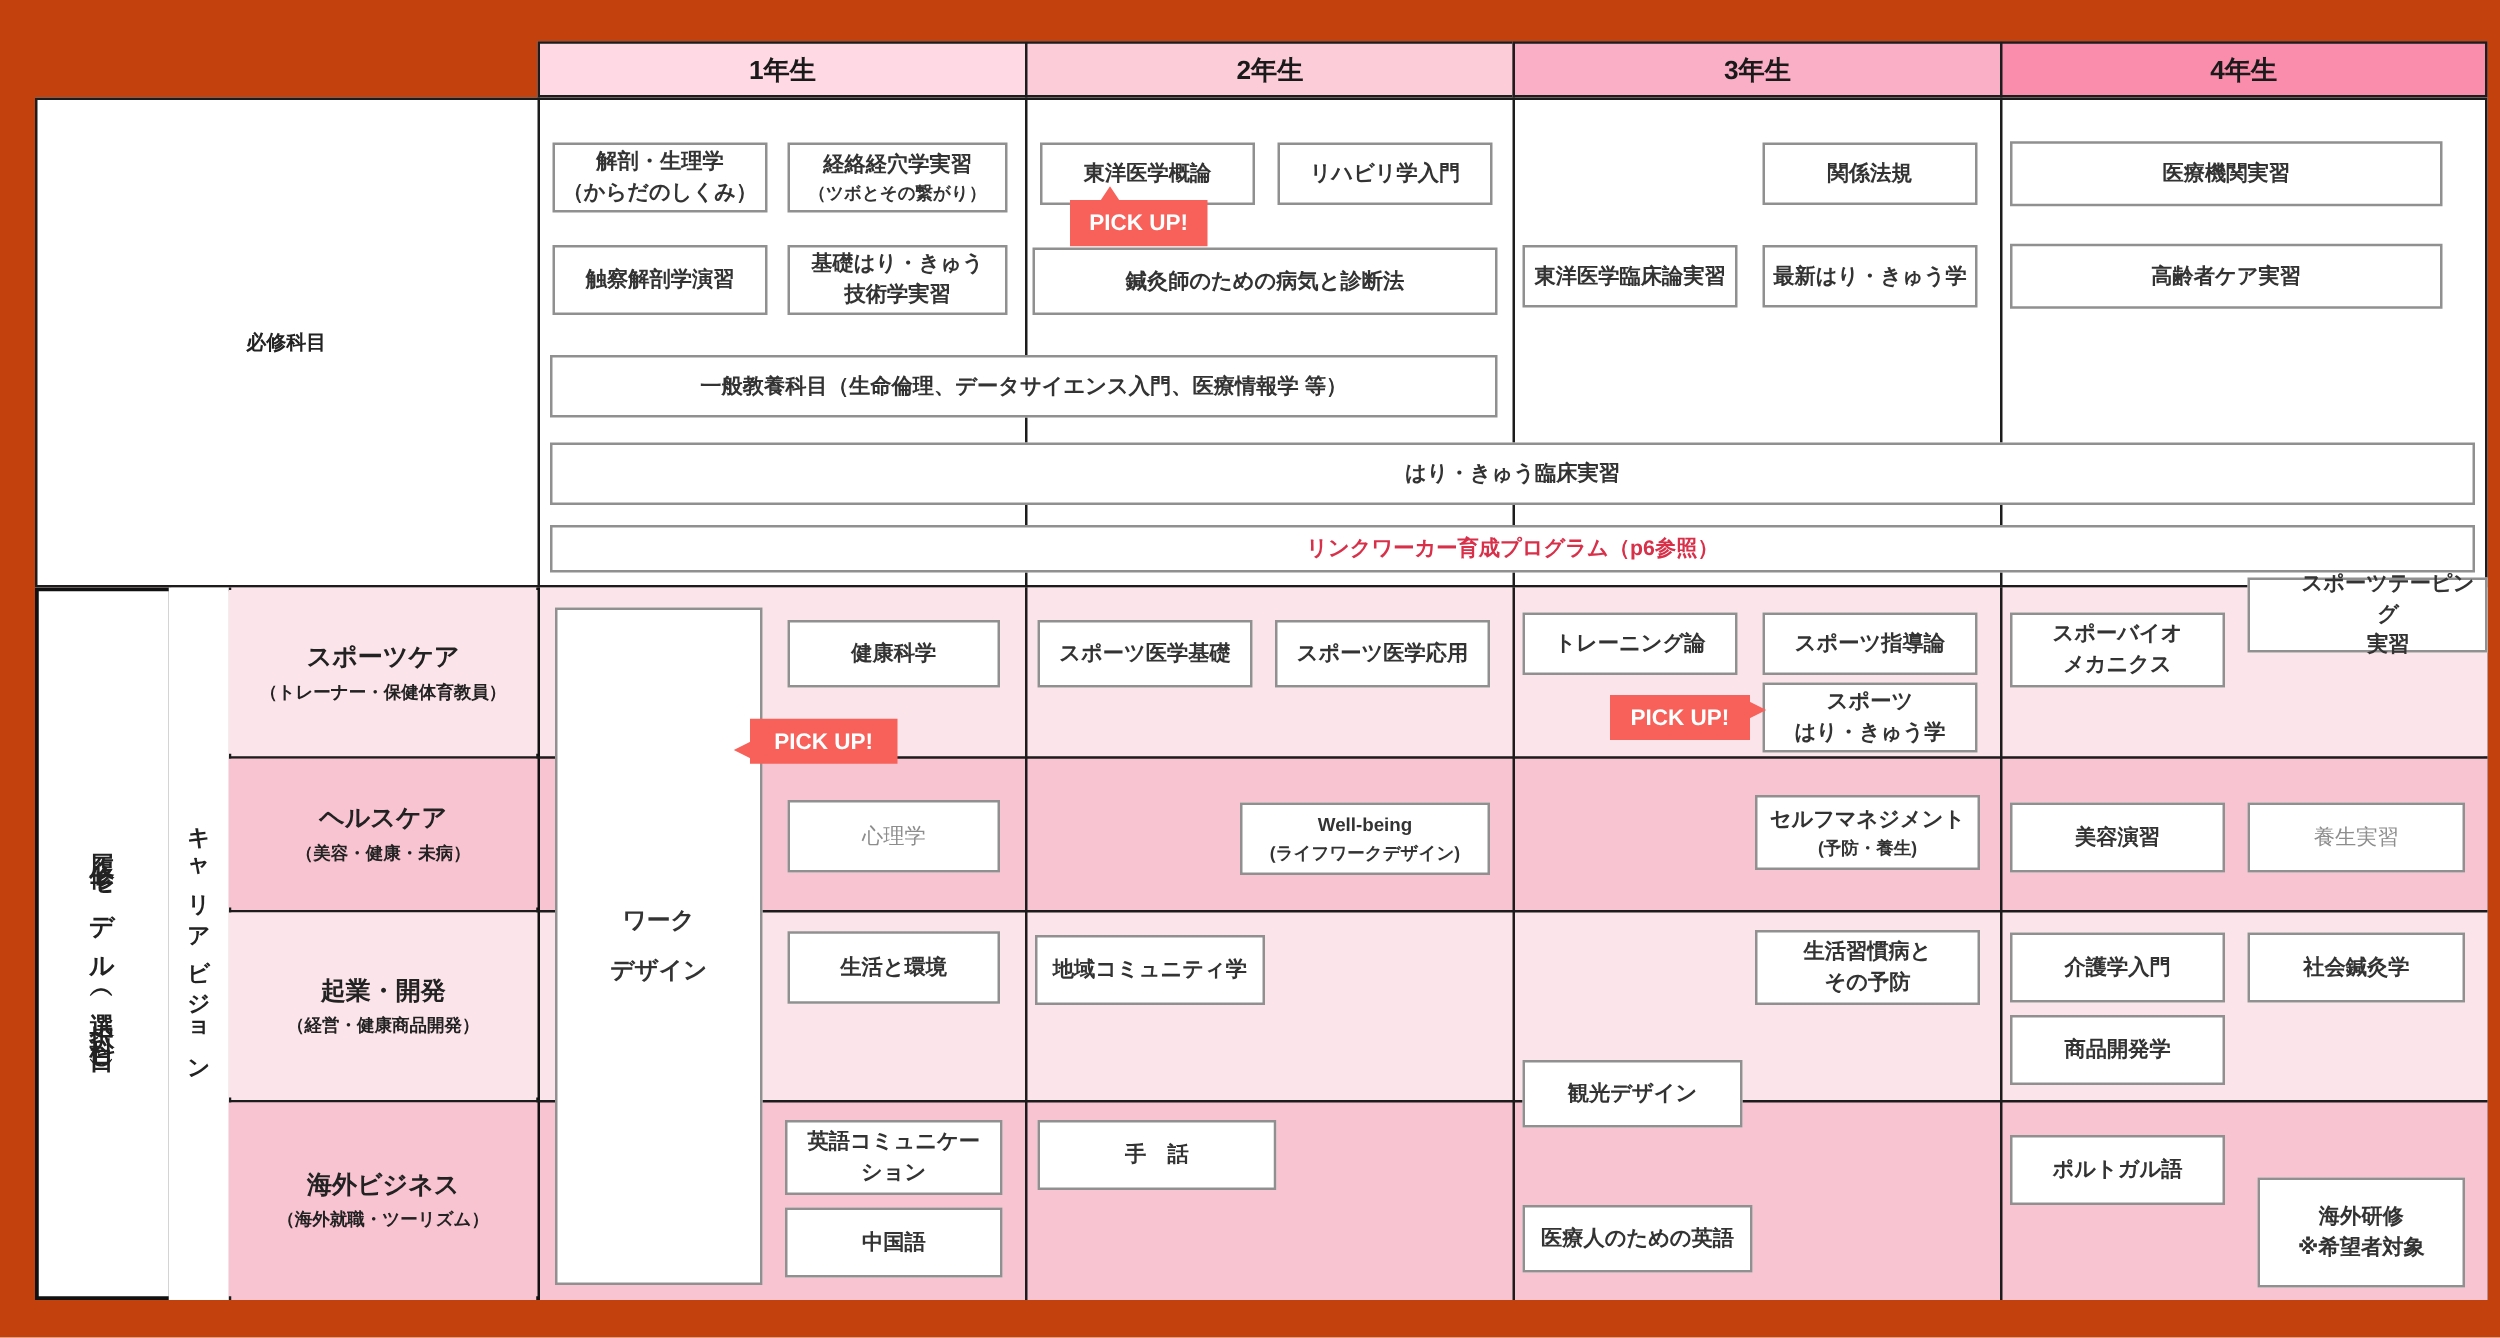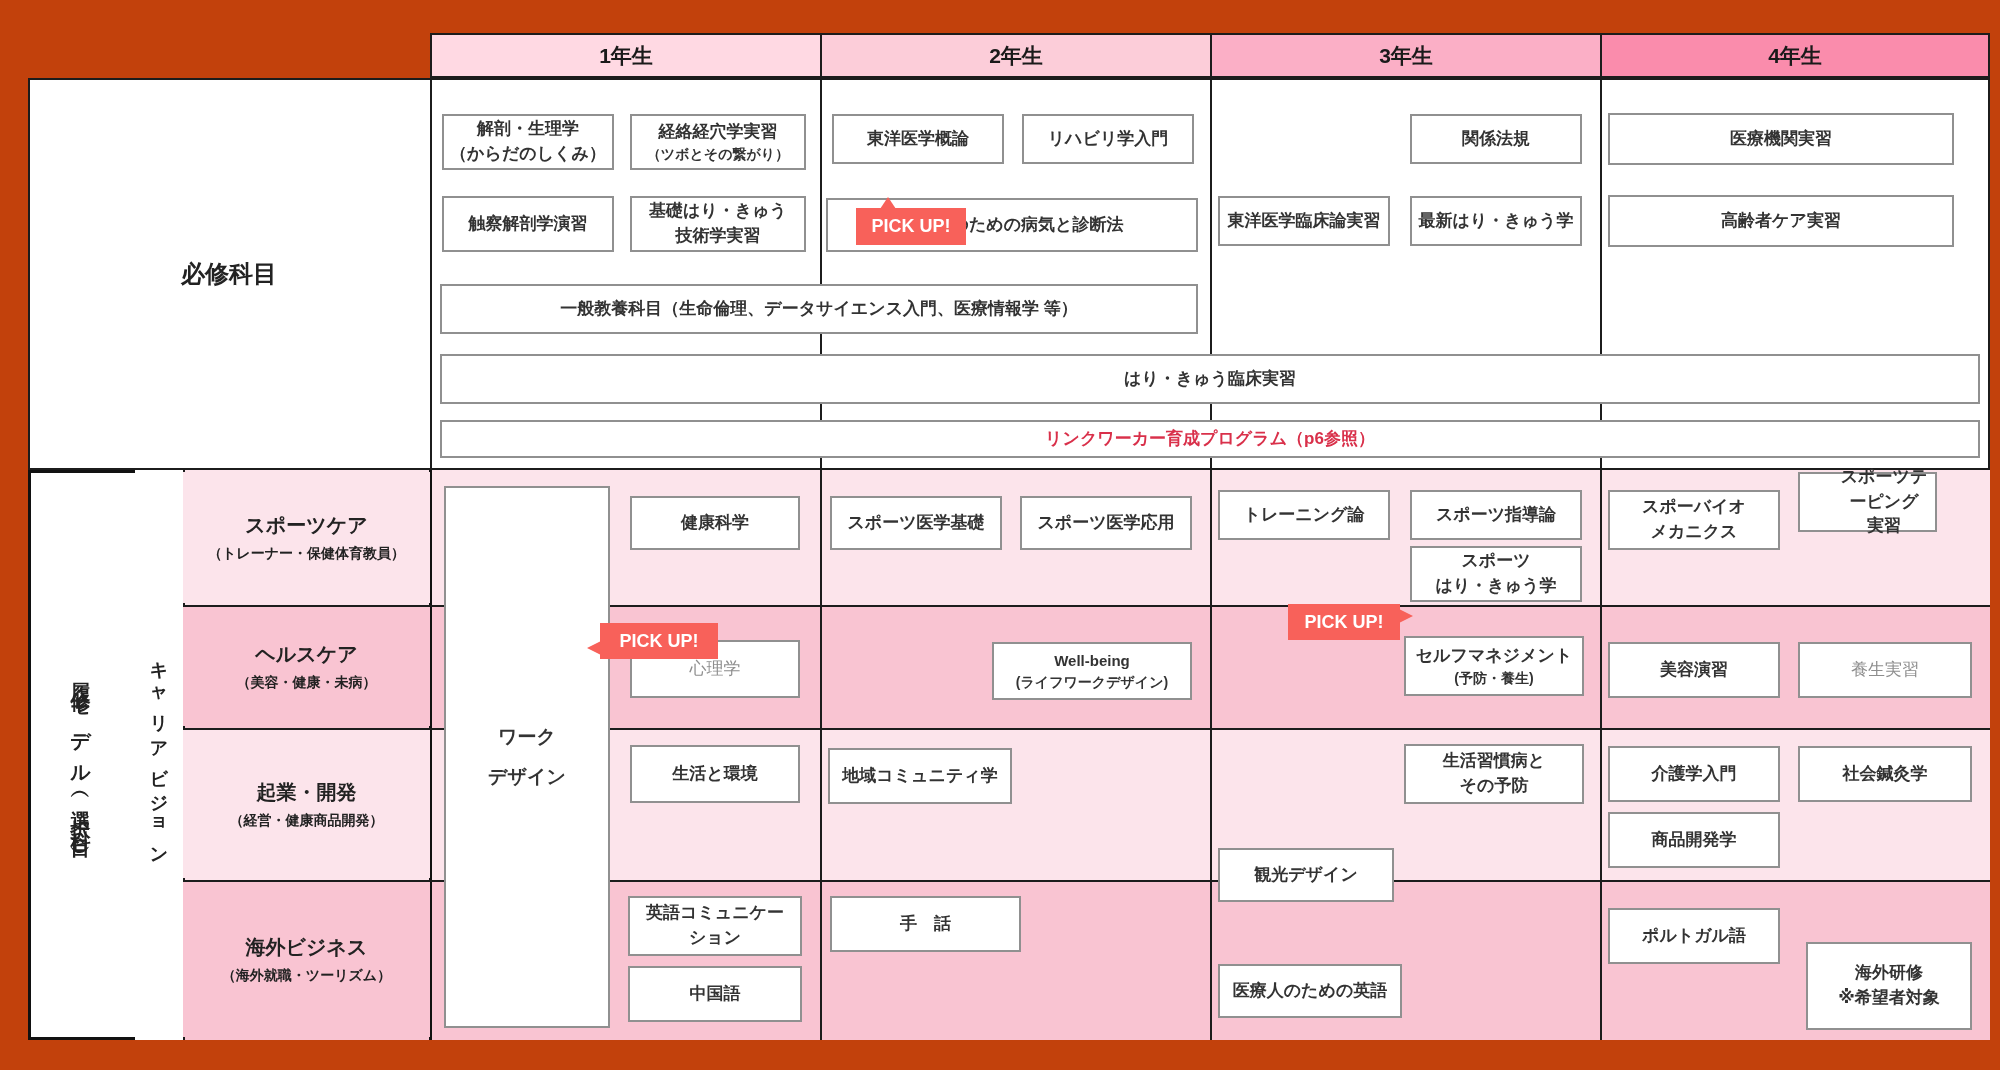--- a/index.html
+++ b/index.html
@@ -18,21 +18,21 @@
          border:2px solid var(--line-black);background:#fff;}
   .elective-band{position:absolute;left:28px;top:470px;width:1962px;height:570px;
          border:3px solid #111;background:#fff;}
   .rowband{position:absolute;left:183px;width:1807px;}
   .vline{position:absolute;width:2px;background:var(--line-black);}
   .vline-thick{position:absolute;width:3px;background:#111;}
   .hline{position:absolute;height:2px;background:var(--line-black);}
 
   .required-label-cell{position:absolute;left:28px;top:78px;width:402px;height:392px;
          display:flex;align-items:center;justify-content:center;
-         font-size:24px;font-weight:bold;color:#222;}
+         font-size:16px;font-weight:bold;color:#222;}
   .vtext{writing-mode:vertical-rl;text-orientation:mixed;}
   .model-cell{position:absolute;left:28px;top:470px;width:107px;height:570px;
          display:flex;align-items:center;justify-content:center;
          font-size:20px;font-weight:bold;color:#222;letter-spacing:10px;}
   .vision-cell{position:absolute;left:135px;top:470px;width:48px;height:570px;background:#fff;
          display:flex;align-items:center;justify-content:center;
          font-size:18px;font-weight:bold;color:#222;letter-spacing:6px;}
   .career-cell{position:absolute;left:183px;width:247px;
          display:flex;flex-direction:column;align-items:center;justify-content:center;gap:6px;}
   .career-cell .main{font-size:20px;font-weight:bold;color:#222;}
@@ -43,21 +43,21 @@
        display:flex;flex-direction:column;align-items:center;justify-content:center;
        text-align:center;color:var(--text-main);font-weight:bold;font-size:17px;
        line-height:1.45;z-index:3;}
   .box .sm{font-size:14px;}
   .box.muted{color:var(--text-muted);font-weight:500;}
   .box .red{color:var(--red-text);}
   .box.tall{font-size:19px;line-height:2.1;}
 
   
   .badge{position:absolute;background:var(--red-badge);color:#fff;font-weight:bold;
-         font-size:18px;display:flex;align-items:center;justify-content:center;z-index:5;margin-top:48px;}
+         font-size:18px;display:flex;align-items:center;justify-content:center;z-index:5;}
   .tail{position:absolute;width:0;height:0;border:solid transparent;}
   .tail-up{top:-11px;left:24px;border-width:0 8px 12px 8px;border-bottom-color:var(--red-badge);}
   .tail-left{left:-13px;bottom:4px;border-width:7px 14px 7px 0;border-right-color:var(--red-badge);}
   .tail-right{right:-13px;top:5px;border-width:7px 0 7px 14px;border-left-color:var(--red-badge);}
 </style>
 </head>
 <body>
 
 <div class="canvas">
 
@@ -238,21 +238,21 @@
     <span>観光デザイン</span>
   </div>
   <div class="box" style="left:1218px;top:964px;width:184px;height:54px;">
     <span>医療人のための英語</span>
   </div>
 
   <div class="box" style="left:1608px;top:490px;width:172px;height:60px;">
     <span>スポーバイオ</span>
     <span>メカニクス</span>
   </div>
-  <div class="box" style="left:1798px;top:472px;width:139px;height:60px;padding-left:33px;">
+  <div class="box" style="left:1798px;top:462px;width:192px;height:60px;padding-left:33px;">
     <span>スポーツテーピング</span>
     <span>実習</span>
   </div>
   <div class="box" style="left:1608px;top:642px;width:172px;height:56px;">
     <span>美容演習</span>
   </div>
   <div class="box muted" style="left:1798px;top:642px;width:174px;height:56px;">
     <span>養生実習</span>
   </div>
   <div class="box" style="left:1608px;top:746px;width:172px;height:56px;">

